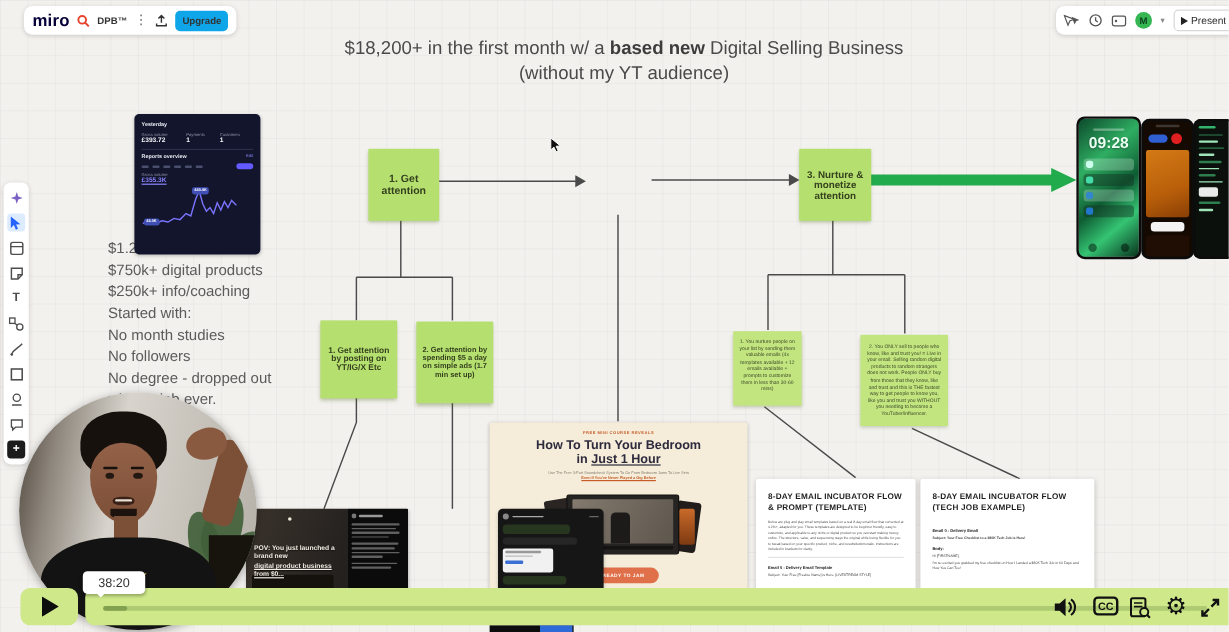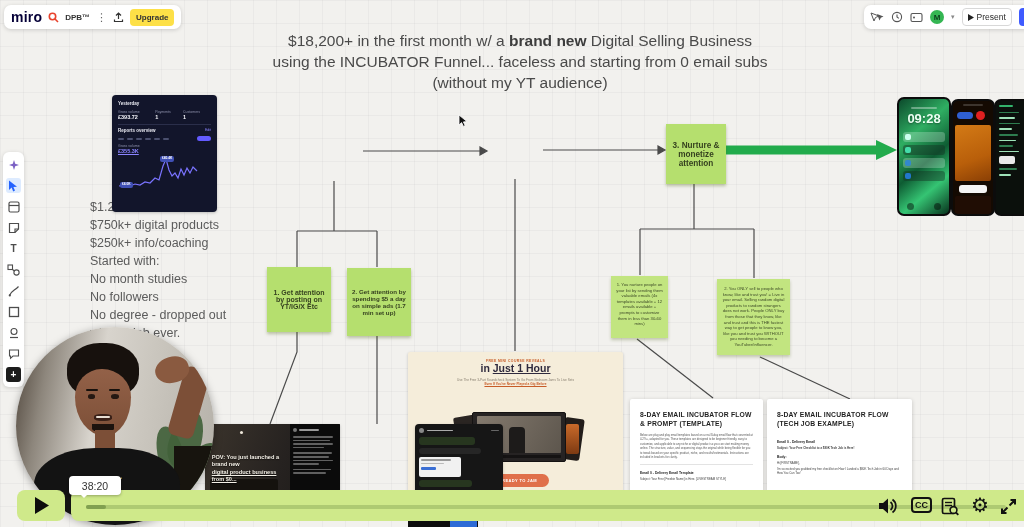--- a/index.html
+++ b/index.html
@@ -3,25 +3,25 @@
 <meta charset="utf-8">
 <style>
   html,body{margin:0;padding:0;}
   body{width:1024px;height:527px;overflow:hidden;font-family:"Liberation Sans",sans-serif;}
   .stage{position:relative;width:1024px;height:527px;background:#f2f1ee;
     background-image:linear-gradient(rgba(0,0,0,.032) 1px,transparent 1px),linear-gradient(90deg,rgba(0,0,0,.032) 1px,transparent 1px);
     background-size:23px 23px;overflow:hidden;}
   .abs{position:absolute;}
   .shadow{box-shadow:0 1px 3px rgba(0,0,0,.22);}
   
-  .topbar{background:#fff;border-radius:7px;display:flex;align-items:center;box-shadow:0 1px 4px rgba(0,0,0,.16);z-index:30;}
+  .topbar{background:#fff;border-radius:7px;display:flex;align-items:center;box-shadow:0 1px 4px rgba(0,0,0,.16);z-index:30;margin-left:16px;}
   .logo{font-weight:bold;font-size:14px;color:#050038;letter-spacing:.2px;}
   .boardname{font-size:8px;font-weight:bold;color:#333;}
   .kebab{font-size:11px;color:#666;line-height:1;}
-  .pill-gray{background:#fde047;border-radius:4px;font-size:8px;font-weight:bold;color:#333;padding:4px 6px;}
+  .pill-gray{background:#0ea5e9;border-radius:4px;font-size:8px;font-weight:bold;color:#333;padding:4px 6px;}
   .present-btn{border:1px solid #d8d8d8;border-radius:4px;font-size:8.5px;color:#2b2b2b;padding:3px 5px;display:flex;align-items:center;gap:3px;}
   .share-btn{background:#3f5bff;border-radius:4px;font-size:8.5px;font-weight:bold;color:#fff;padding:4px 8px;}
   .avatar{width:14px;height:14px;border-radius:50%;background:#35b653;color:#0b3d1c;font-size:8px;font-weight:bold;display:flex;align-items:center;justify-content:center;}
   .chev{font-size:7px;color:#888;}
   
   .ltool{background:#fff;border-radius:6px;box-shadow:0 1px 4px rgba(0,0,0,.16);display:flex;flex-direction:column;align-items:center;padding:5px 0;gap:6px;z-index:10;}
   .ltool .ic{width:15px;height:15px;display:flex;align-items:center;justify-content:center;}
   .ic-sel{background:#ddebff;border-radius:3px;}
   .ic-dark{background:#1c1c1c;border-radius:3px;color:#fff;font-size:10px;font-weight:bold;line-height:1;}
   
@@ -89,22 +89,21 @@
       <path d="M637,339 L713,398"></path>
         <path d="M760,357 L850,399"></path>
     </g>
     <g>
       <line x1="724" y1="150" x2="878" y2="150" stroke="#22ab4c" stroke-width="9"></line>
       <polygon points="876,140 897,150 876,160" fill="#22ab4c"></polygon>
     </g>
   </svg>
 
   <div class="abs btitle" style="left:240px;top:30px;width:560px;">
-    <div><span>$18,200+ in the first month w/ a </span><b style="color:#3d3d3d;">brand new</b><span> Digital Selling Business</span></div>
-    <div>using the INCUBATOR Funnel... faceless and starting from 0 email subs</div>
+    <div><span>$18,200+ in the first month w/ a </span><b style="color:#3d3d3d;">based new</b><span> Digital Selling Business</span></div>
     <div>(without my YT audience)</div>
   </div>
 
   <div class="abs dash shadow" style="left:112px;top:95px;width:93px;height:105px;">
     <div class="sec">Yesterday</div>
     <div style="display:flex;margin-top:4px;">
       <div style="width:40%;">
           <div class="lbl">Gross volume</div>
           <div class="val">£393.72</div>
         </div>
@@ -146,20 +145,21 @@
     <div>$1.2m+ online</div>
       <div>$750k+ digital products</div>
     <div>$250k+ info/coaching</div>
       <div>Started with:</div>
     <div>No month studies</div>
       <div>No followers</div>
     <div>No degree - dropped out</div>
       <div>with no job ever.</div>
   </div>
 
+  <div class="abs sticky" style="left:307px;top:124px;width:55px;height:56px;font-size:8.8px;padding:2px;">1. Get attention</div>
   <div class="abs sticky" style="left:666px;top:124px;width:56px;height:56px;font-size:8.2px;padding:2px;">3. Nurture &amp; monetize attention</div>
 
   <div class="abs sticky" style="left:267px;top:267px;width:58px;height:59px;font-size:7px;font-weight:600;padding:3px;">1. Get attention by posting on YT/IG/X Etc</div>
   <div class="abs sticky" style="left:347px;top:268px;width:58px;height:62px;font-size:6.2px;font-weight:600;padding:3px;">2. Get attention by spending $5 a day on simple ads (1.7 min set up)</div>
 
   <div class="abs note" style="left:611px;top:276px;width:57px;height:62px;font-size:4.2px;line-height:5.6px;padding:6px 4px;box-sizing:border-box;">1. You nurture people on your list by sending them valuable emails (4x templates available + 12 emails available + prompts to customize them in less than 30-60 mins)</div>
   <div class="abs note" style="left:717px;top:279px;width:73px;height:76px;font-size:4.2px;line-height:5.6px;padding:7px 5px;box-sizing:border-box;">2. You ONLY sell to people who know, like and trust you! = Live in your email. Selling random digital products to random strangers does not work. People ONLY buy from those that they know, like and trust and this is THE fastest way to get people to know you, like you and trust you WITHOUT you needing to become a YouTuber/influencer.</div>
 
   <div class="abs phone" style="left:897px;top:97px;width:50px;height:115px;background:linear-gradient(140deg,#0c4a2c 0%,#2fae62 30%,#0e5c33 55%,#35c473 75%,#08331d 100%);">
     <div class="bar-sk" style="width:26px;margin:8px auto 0;"></div>
@@ -203,20 +203,21 @@
       <div class="bar-sk" style="width:14px;background:#2e7d4f;"></div>
         <div class="bar-sk" style="width:20px;background:#9fe3b9;"></div>
       <div style="width:16px;height:8px;background:#e9e9e9;border-radius:2px;"></div>
       <div class="bar-sk" style="width:18px;background:#2e7d4f;"></div>
         <div class="bar-sk" style="width:12px;background:#9fe3b9;"></div>
     </div>
   </div>
 
   <div class="abs poster shadow" style="left:408px;top:352px;width:215px;height:140px;">
     <div class="eyebrow" style="margin-top:7px;">FREE MINI COURSE REVEALS</div>
+    <div class="pt" style="margin-top:3px;"><span>How To Turn Your Bedroom</span></div>
     <div class="pt"><span>in </span><span style="text-decoration:underline;">Just 1 Hour</span></div>
     <div class="psub" style="margin-top:3px;">Use The Free 3-Part Soundcheck System To Go From Bedroom Jams To Live Sets</div>
     <div class="psub2">Even If You've Never Played a Gig Before</div>
 
     <div style="position:absolute;left:62px;top:60px;width:96px;height:52px;">
       <div style="position:absolute;left:-14px;top:4px;width:22px;height:40px;background:#2a2522;transform:rotate(-9deg);border-radius:2px;"></div>
       <div style="position:absolute;right:-16px;top:6px;width:20px;height:42px;background:#221d1a;transform:rotate(8deg);border-radius:3px;"></div>
       <div style="position:absolute;right:-13px;top:12px;width:13px;height:30px;background:linear-gradient(#c96a2a,#7d3a12);border-radius:2px;"></div>
       <div style="position:absolute;left:2px;top:0;width:92px;height:48px;background:#262323;border:1px solid #141212;border-radius:2px;">
         <div style="position:absolute;left:4px;top:3px;right:4px;bottom:8px;background:linear-gradient(120deg,#847a6e,#5d564d);border-radius:1px;">

